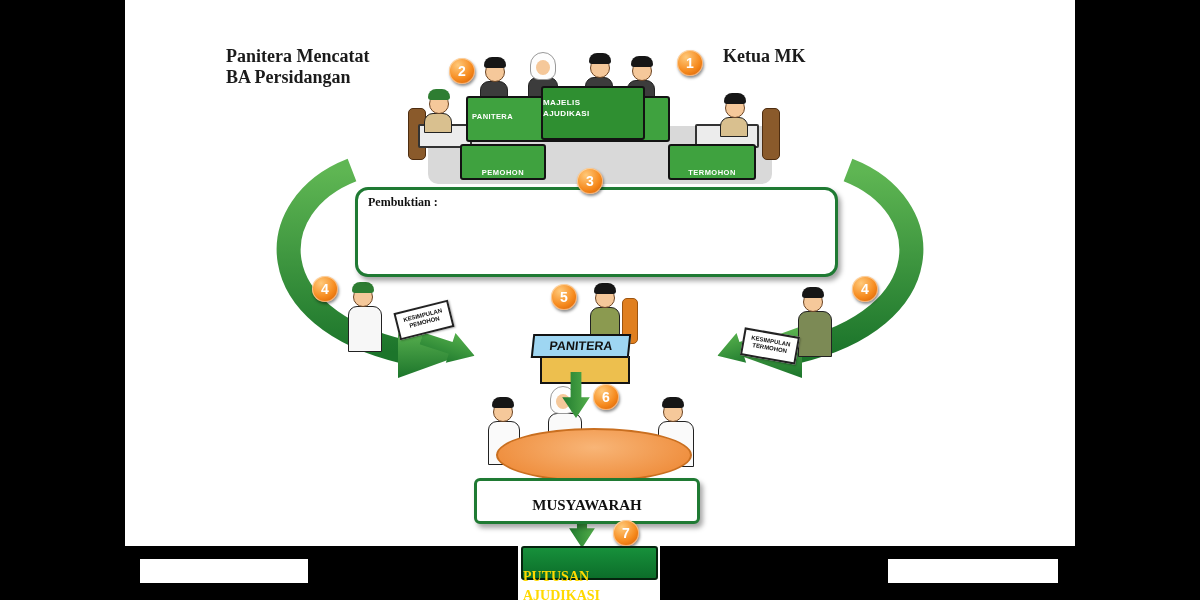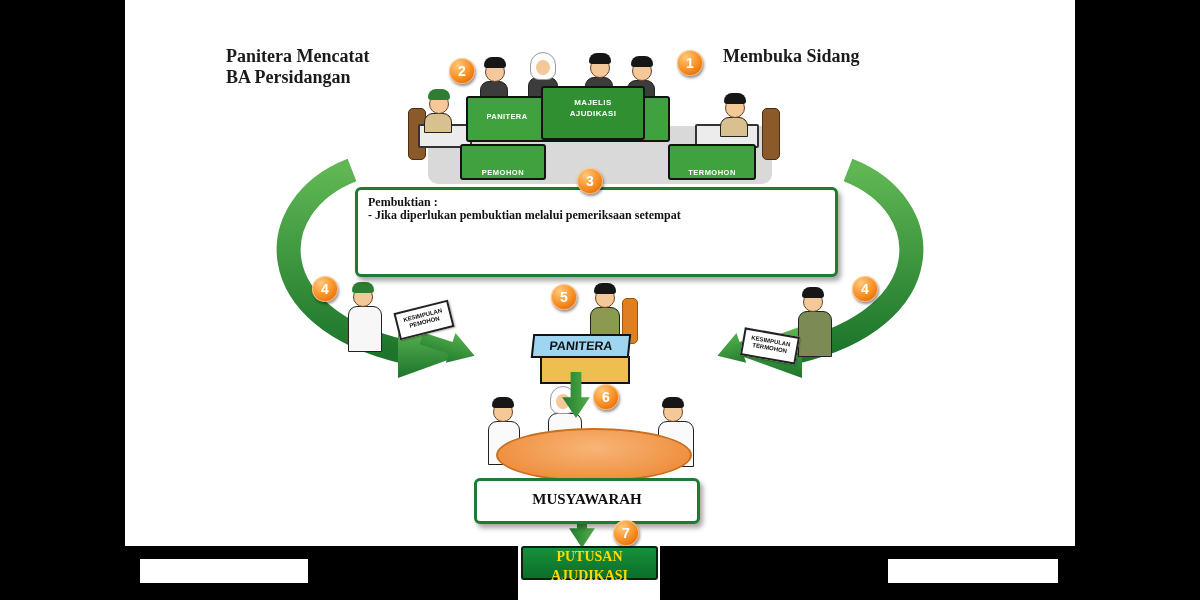--- a/index.html
+++ b/index.html
@@ -6,21 +6,21 @@
   html,body{background:#000}
   body{font-family:"Liberation Serif",serif}
   .stage{position:relative;width:1200px;height:600px;background:#000;overflow:hidden}
   .white{position:absolute;left:125px;top:0;width:950px;height:600px;background:#fff}
   .abs{position:absolute}
   .badge{position:absolute;width:26px;height:26px;border-radius:50%;
     background:radial-gradient(circle at 35% 28%,#ffc97a,#f68b1f 55%,#d95f00 92%);
     color:#fff;font:bold 14px/26px "Liberation Sans",sans-serif;text-align:center;
     box-shadow:1px 2px 3px rgba(0,0,0,.45), inset 0 0 0 1px rgba(255,255,255,.45);z-index:30}
   .heading{position:absolute;font:bold 18px/1.15 "Liberation Serif",serif;color:#1b1b1b;z-index:25}
-  .gbox{position:absolute;background:#fff;border:3px solid #1f7a33;border-radius:6px;
+  .gbox{position:absolute;background:#fff;border:3px solid #1f7a33;border-radius:13px;
     box-shadow:3px 4px 5px rgba(0,0,0,.35);z-index:20}
   .pemb-line{font:bold 12px/1.12 "Liberation Serif",serif;color:#111;white-space:pre}
   .pemb-wrap{padding:6px 10px}
   .desk{position:absolute;background:#3fa23f;border:2px solid #131313;border-radius:3px;z-index:12}
   .desk .lbl{position:absolute;left:0;right:0;bottom:2px;text-align:center;color:#fff;
     font:bold 7.5px/1 "Liberation Sans",sans-serif;letter-spacing:.5px}
   .sidedesk{position:absolute;background:#ececec;border:2px solid #333;border-radius:2px;z-index:11}
   .arrow{position:absolute;background:linear-gradient(180deg,#56b04c,#1f7a2e);
     clip-path:polygon(0 32%,55% 32%,55% 4%,100% 50%,55% 96%,55% 68%,0 68%);z-index:18}
   .person{position:absolute;z-index:10}
@@ -28,21 +28,21 @@
   .head{width:20px;height:20px;border-radius:50%;background:#f5c89a;border:1px solid #6b4423;left:5px;top:6px}
   .cap{width:22px;height:11px;border-radius:11px 11px 4px 4px;background:#161616;left:4px;top:1px}
   .cap.green{background:#2e7d32}
   .hijab{width:26px;height:28px;border-radius:13px 13px 9px 9px;background:#fdfdfd;border:1px solid #999;left:2px;top:0}
   .face{width:14px;height:15px;border-radius:50%;background:#f5c89a;left:8px;top:8px}
   .torso{left:0;top:25px;width:28px;height:20px;border-radius:9px 9px 0 0;background:#3c3c3c;border:1px solid #222}
   .doc{position:absolute;width:56px;height:28px;background:#fff;border:2px solid #222;
     font:bold 6px/1.15 "Liberation Sans",sans-serif;text-align:center;padding-top:4px;color:#111;
     box-shadow:1px 1px 2px rgba(0,0,0,.3);z-index:19}
   .chair{position:absolute;width:18px;height:52px;background:#8a5a2b;border:1px solid #4e2d10;border-radius:5px;z-index:8}
-  .benchlbl{position:absolute;color:#fff;text-align:center;font:bold 8px/1.2 "Liberation Sans",sans-serif;letter-spacing:.4px}
+  .benchlbl{position:absolute;color:#fff;text-align:left;font:bold 8px/1.2 "Liberation Sans",sans-serif;letter-spacing:.4px}
   .band{position:absolute;background:#000;z-index:40}
   .whitebox{position:absolute;background:#fff;z-index:41}
   svg.flow{position:absolute;left:0;top:0;z-index:5}
 </style>
 </head>
 <body>
 
 <div class="stage">
   <div class="white"></div>
 
@@ -114,29 +114,28 @@
     <div class="lbl">TERMOHON</div>
   </div>
 
   <div class="heading" style="left:226px;top:46px;width:215px">
     <div>Panitera Mencatat</div>
     <div>BA Persidangan</div>
   </div>
   <div class="badge" style="left:449px;top:58px">2</div>
 
   <div class="heading" style="left:723px;top:46px;width:200px">
-    <div>Membuka Sidang</div>
+    <div>Ketua MK</div>
   </div>
   <div class="badge" style="left:677px;top:50px">1</div>
 
   <div class="badge" style="left:577px;top:168px">3</div>
   <div class="gbox" style="left:355px;top:187px;width:483px;height:90px">
     <div class="pemb-wrap">
       <div class="pemb-line">Pembuktian :</div>
-      <div class="pemb-line">- Jika diperlukan pembuktian melalui pemeriksaan setempat</div>
     </div>
   </div>
 
   <div class="badge" style="left:312px;top:276px">4</div>
   <div class="person" style="left:348px;top:281px">
     <div class="torso" style="background:#f7f7f7;width:34px;height:46px"></div>
     <div class="head"></div>
     <div class="cap green"></div>
   </div>
   <div class="doc" style="left:396px;top:306px;transform:rotate(-14deg)">
@@ -179,27 +178,27 @@
     <div class="hijab"></div>
     <div class="face"></div>
   </div>
   <div class="person" style="left:658px;top:396px">
     <div class="torso" style="background:#fafafa;width:36px;height:46px"></div>
     <div class="head"></div>
     <div class="cap"></div>
   </div>
   <div class="abs" style="left:496px;top:428px;width:196px;height:54px;border-radius:50%;background:radial-gradient(ellipse at 50% 35%,#f8b577,#ef8f3f 75%);border:2px solid #c96f20;z-index:12"></div>
 
-  <div class="gbox" style="left:474px;top:478px;width:226px;height:46px;border-radius:6px;text-align:center;font:bold 15px/1.3 'Liberation Serif',serif;color:#111;padding-top:9px;z-index:22">
+  <div class="gbox" style="left:474px;top:478px;width:226px;height:46px;border-radius:6px;text-align:center;font:bold 15px/1.3 'Liberation Serif',serif;color:#111;padding-top:15px;z-index:22">
     <div>MUSYAWARAH</div>
   </div>
 
   <div class="arrow" style="left:560px;top:512px;width:44px;height:28px;transform:rotate(90deg);z-index:21"></div>
   <div class="badge" style="left:613px;top:520px">7</div>
-  <div class="abs" style="left:521px;top:546px;width:137px;height:34px;background:linear-gradient(180deg,#17903b,#0c6e2a);border:2px solid #05230e;border-radius:3px;text-align:center;font:bold 14px/1.35 'Liberation Serif',serif;color:#ffd900;padding-top:0;z-index:45">
+  <div class="abs" style="left:521px;top:546px;width:137px;height:34px;background:linear-gradient(180deg,#17903b,#0c6e2a);border:2px solid #05230e;border-radius:3px;text-align:left;font:bold 14px/1.35 'Liberation Serif',serif;color:#ffd900;padding-top:20px;z-index:45">
     <div>PUTUSAN</div>
     <div>AJUDIKASI</div>
   </div>
 
   <div class="band" style="left:125px;top:546px;width:393px;height:54px"></div>
   <div class="band" style="left:660px;top:546px;width:415px;height:54px"></div>
   <div class="whitebox" style="left:140px;top:559px;width:168px;height:24px"></div>
   <div class="whitebox" style="left:888px;top:559px;width:170px;height:24px"></div>
 </div>
 

